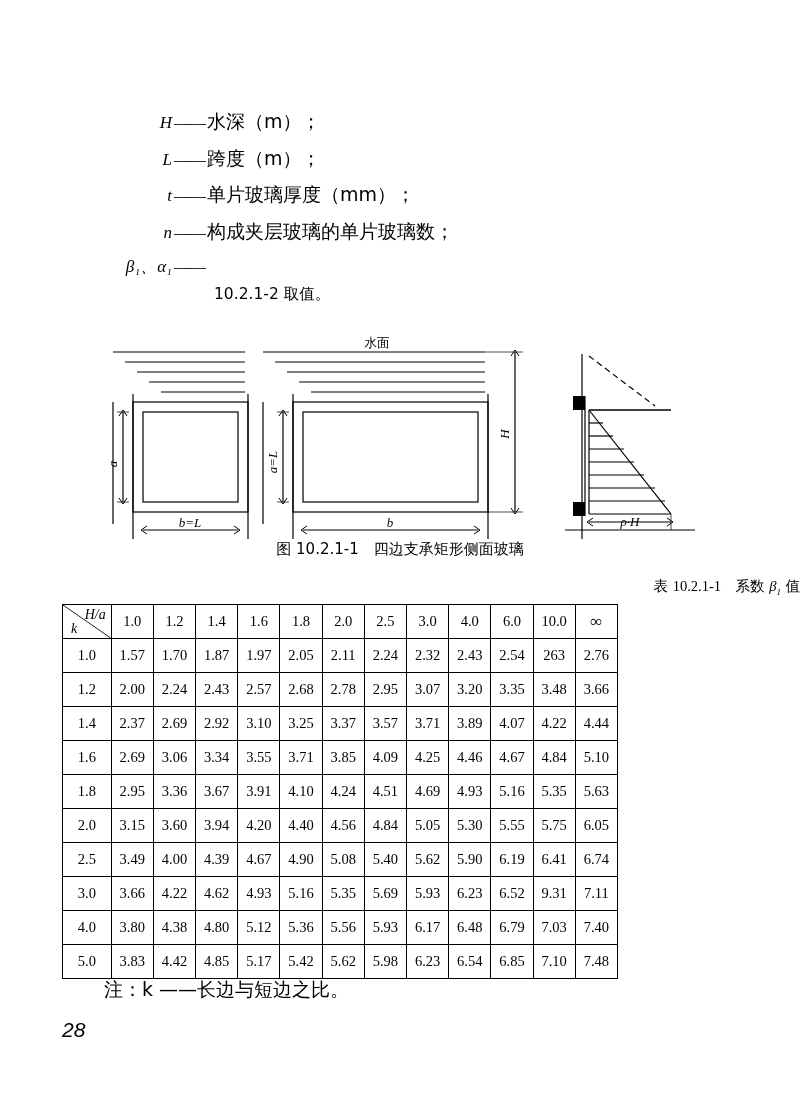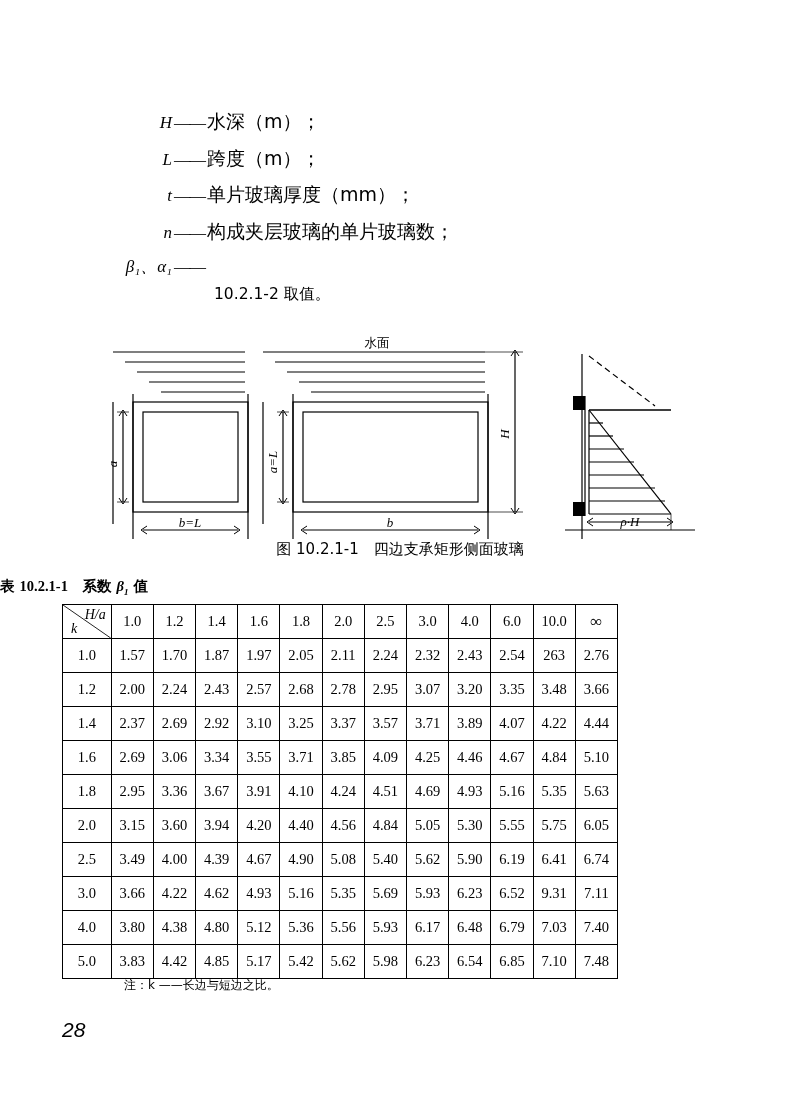--- a/index.html
+++ b/index.html
@@ -76,23 +76,23 @@
     text-align: center;
     font-family: "DejaVu Sans", sans-serif;
     font-size: 15px;
   }
 
   
   .table-title {
     position: absolute;
     left: 0; right: 0;
     top: 577px;
-    text-align: left;
+    text-align: right;
     font-family: "DejaVu Sans", sans-serif;
-    font-weight: bold;
+    font-weight: normal;
     font-size: 14.5px;
   }
   .table-title .num { font-family: "Liberation Serif", serif; }
   .table-title .beta { font-family: "Liberation Serif", serif; font-style: italic; }
 
   table.coef {
     position: absolute;
     left: 62px;
     top: 604px;
     width: 556px;
@@ -132,24 +132,24 @@
     position: absolute;
     left: 8px;
     bottom: 1px;
     font-style: italic;
     font-size: 14px;
   }
   .inf { font-size: 17px; }
 
   .note {
     position: absolute;
-    left: 124px;
+    left: 104px;
     top: 977px;
     font-family: "DejaVu Sans", sans-serif;
-    font-size: 12px;
+    font-size: 19px;
   }
 
   .pagenum {
     position: absolute;
     left: 62px;
     top: 1018px;
     font-family: Liberation Sans, sans-serif;
     font-style: italic;
     font-size: 21px;
     text-align: right;

